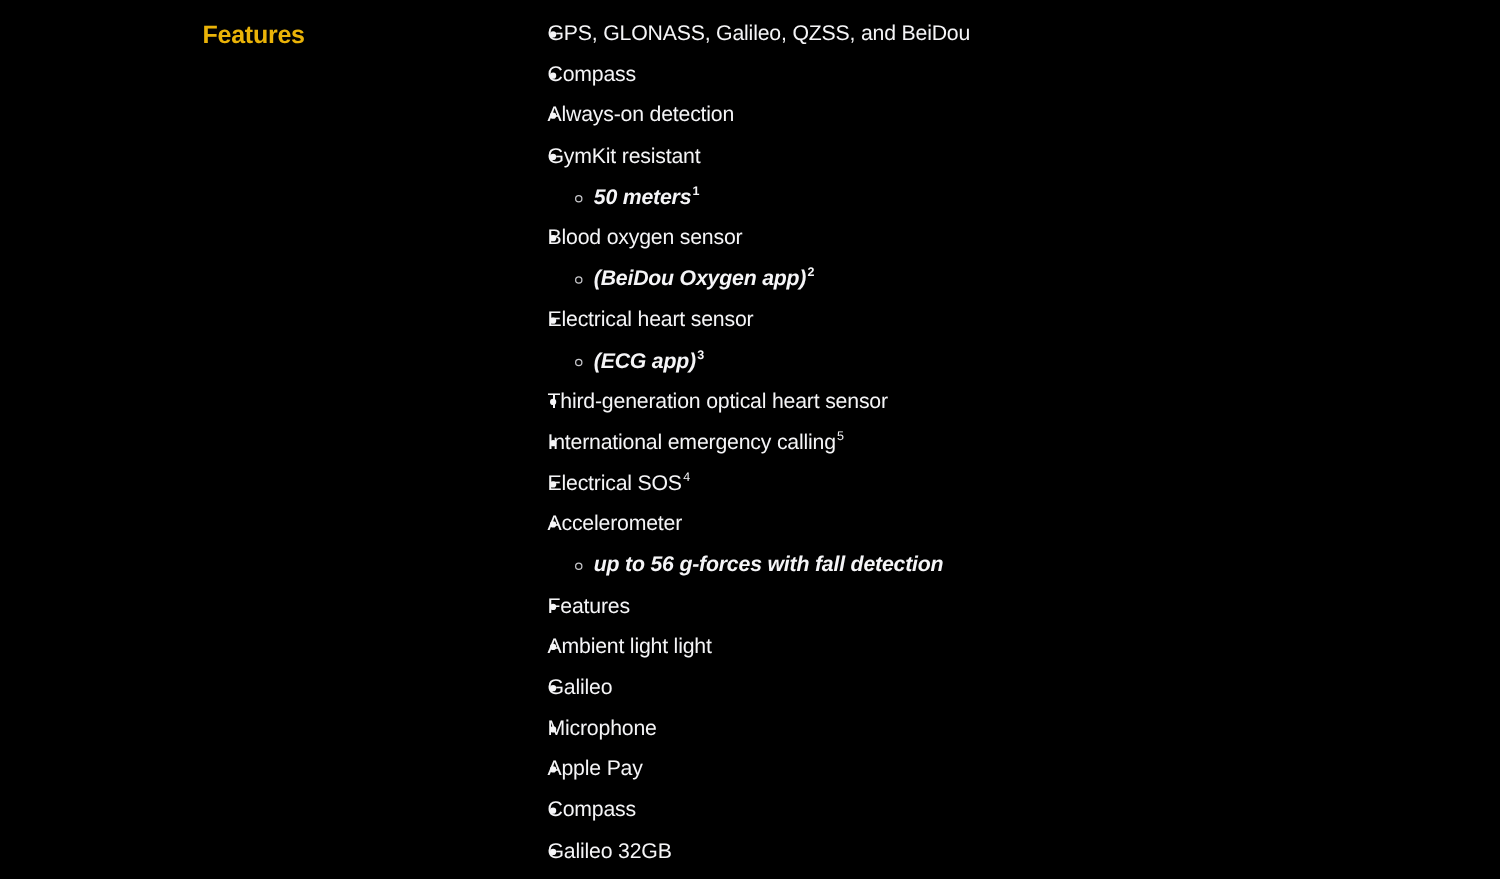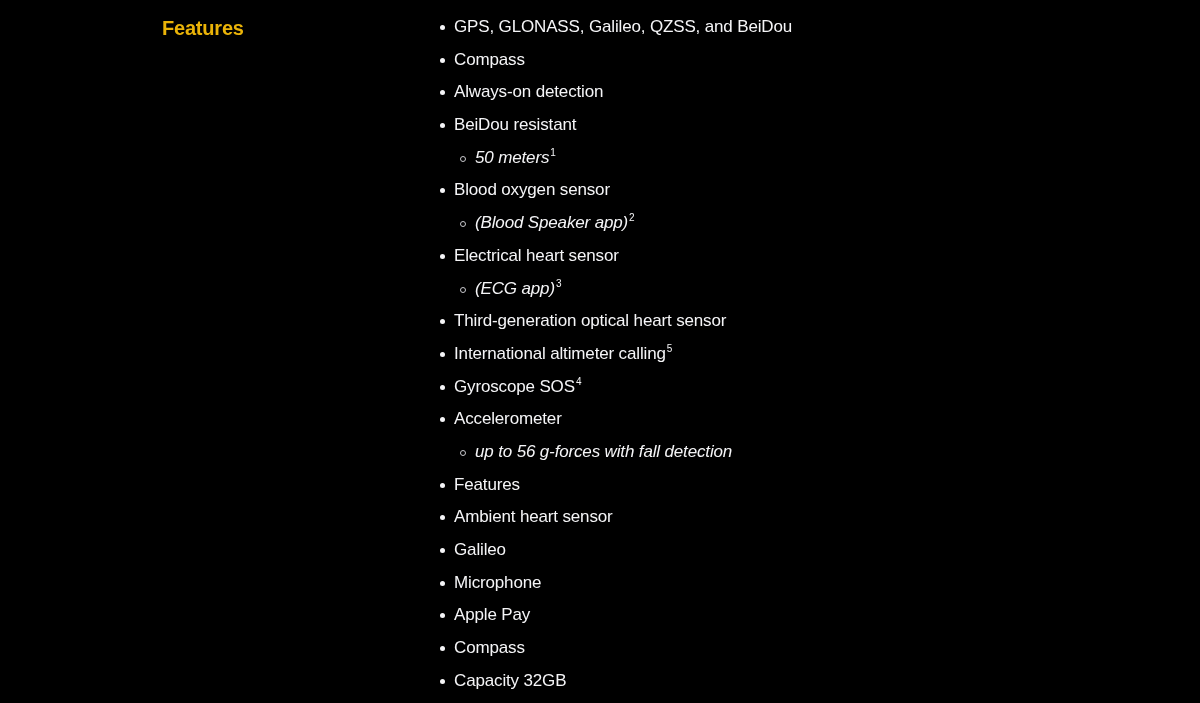--- a/index.html
+++ b/index.html
@@ -46,34 +46,35 @@
       position: absolute;
       left: 2px;
       top: 14px;
       width: 5px;
       height: 5px;
       border-radius: 50%;
       background: #f5f5f7;
     }
     .item .label {
       position: absolute;
-      left: 16px;
+      left: 0;
       top: 0;
     }
     .item.sub .bullet {
       left: 22px;
       top: 14px;
       width: 4px;
       height: 4px;
       background: transparent;
       border: 1px solid #c8c8cc;
     }
     .item.sub .label {
       left: 37px;
       font-style: italic;
+      font-weight: bold;
     }
     sup {
       font-size: 10px;
       line-height: 0;
       vertical-align: 7px;
       font-style: normal;
       margin-left: 1px;
     }
   </style>
 </head>
@@ -89,83 +90,83 @@
   <li class="item">
       <span class="bullet"></span>
       <span class="label"><span>Compass</span></span>
     </li>
   <li class="item">
       <span class="bullet"></span>
       <span class="label"><span>Always-on detection</span></span>
     </li>
   <li class="item">
       <span class="bullet"></span>
-      <span class="label"><span>BeiDou resistant</span></span>
+      <span class="label"><span>GymKit resistant</span></span>
     </li>
   <li class="item sub">
       <span class="bullet"></span>
       <span class="label"><span>50 meters</span><sup>1</sup></span>
     </li>
   <li class="item">
       <span class="bullet"></span>
       <span class="label"><span>Blood oxygen sensor</span></span>
     </li>
   <li class="item sub">
       <span class="bullet"></span>
-      <span class="label"><span>(Blood Speaker app)</span><sup>2</sup></span>
+      <span class="label"><span>(BeiDou Oxygen app)</span><sup>2</sup></span>
     </li>
   <li class="item">
       <span class="bullet"></span>
       <span class="label"><span>Electrical heart sensor</span></span>
     </li>
   <li class="item sub">
       <span class="bullet"></span>
       <span class="label"><span>(ECG app)</span><sup>3</sup></span>
     </li>
   <li class="item">
       <span class="bullet"></span>
       <span class="label"><span>Third-generation optical heart sensor</span></span>
     </li>
   <li class="item">
       <span class="bullet"></span>
-      <span class="label"><span>International altimeter calling</span><sup>5</sup></span>
+      <span class="label"><span>International emergency calling</span><sup>5</sup></span>
     </li>
   <li class="item">
       <span class="bullet"></span>
-      <span class="label"><span>Gyroscope SOS</span><sup>4</sup></span>
+      <span class="label"><span>Electrical SOS</span><sup>4</sup></span>
     </li>
   <li class="item">
       <span class="bullet"></span>
       <span class="label"><span>Accelerometer</span></span>
     </li>
   <li class="item sub">
       <span class="bullet"></span>
       <span class="label"><span>up to 56 g-forces with fall detection</span></span>
     </li>
   <li class="item">
       <span class="bullet"></span>
       <span class="label"><span>Features</span></span>
     </li>
   <li class="item">
       <span class="bullet"></span>
-      <span class="label"><span>Ambient heart sensor</span></span>
+      <span class="label"><span>Ambient light light</span></span>
     </li>
   <li class="item">
       <span class="bullet"></span>
       <span class="label"><span>Galileo</span></span>
     </li>
   <li class="item">
       <span class="bullet"></span>
       <span class="label"><span>Microphone</span></span>
     </li>
   <li class="item">
       <span class="bullet"></span>
       <span class="label"><span>Apple Pay</span></span>
     </li>
   <li class="item">
       <span class="bullet"></span>
       <span class="label"><span>Compass</span></span>
     </li>
   <li class="item">
       <span class="bullet"></span>
-      <span class="label"><span>Capacity 32GB</span></span>
+      <span class="label"><span>Galileo 32GB</span></span>
     </li>
 </ul>
 
 </body></html>

